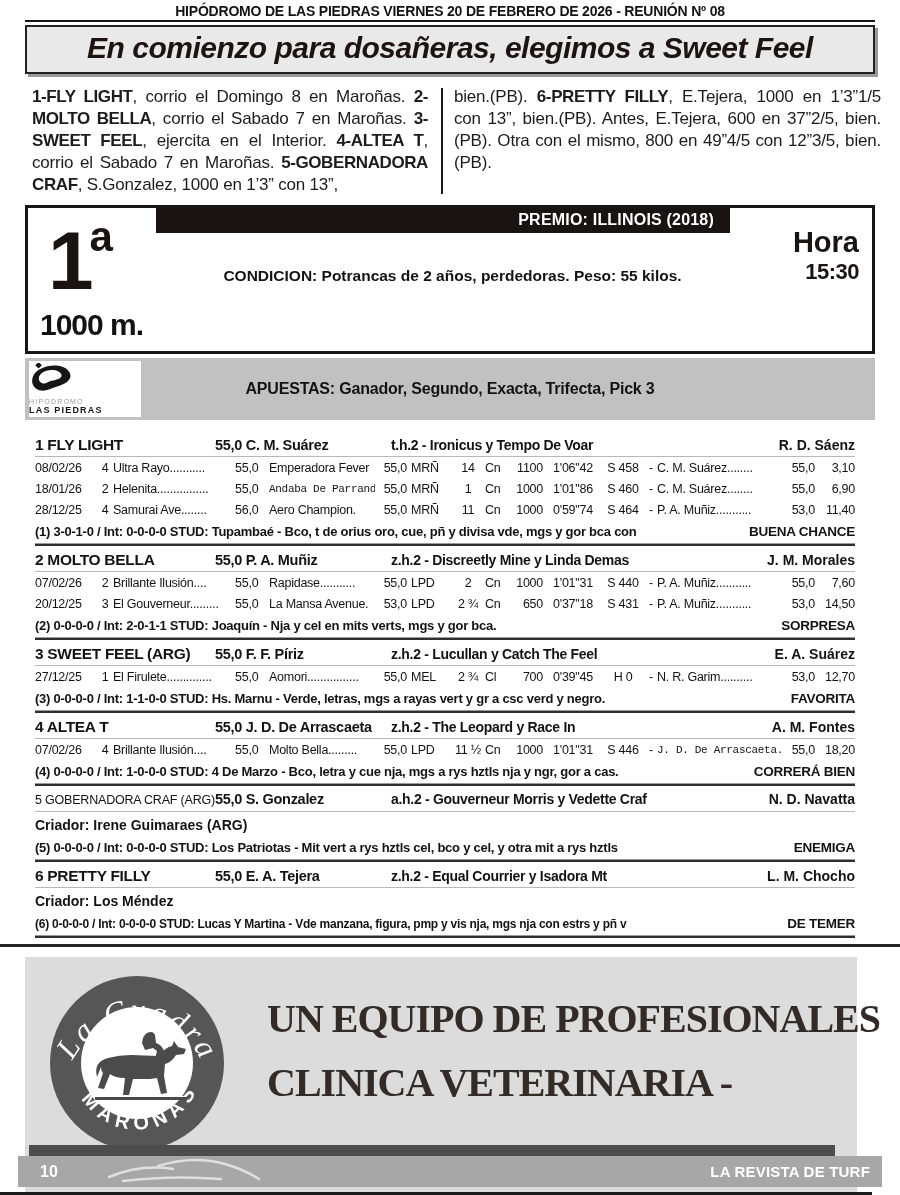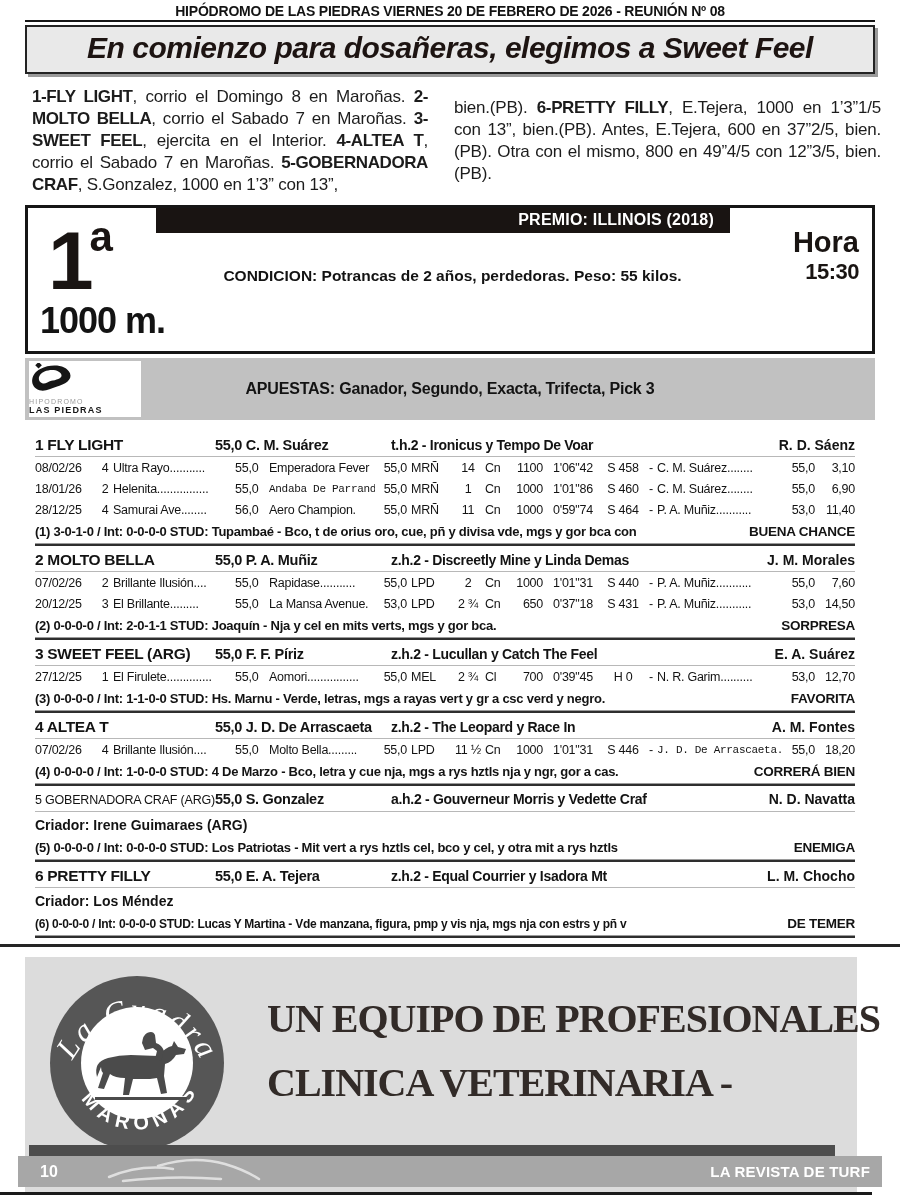--- a/index.html
+++ b/index.html
@@ -13,42 +13,42 @@
   .top-header { text-align:center; font-weight:bold; font-size:14px; letter-spacing:-.2px; padding-top:3px; }
   .hairline { border-top:2px solid #161616; margin:1px 25px 0; }
   .headline-box {
     margin:3px 25px 0; border:2px solid #232323; background:#e9e9e9;
     box-shadow:3px 3px 0 #9a9a9a; text-align:center;
     font-size:30px; font-weight:bold; font-style:italic; letter-spacing:-.5px;
     padding:4px 6px 7px; color:#1d1412;
   }
 
   
-  .article { display:flex; margin:12px 19px 0 32px;align-items:center; }
+  .article { display:flex; margin:12px 19px 0 32px; }
   .article-col { text-align:justify; font-size:17px; line-height:22px; letter-spacing:-.2px; color:#1c1c1c; }
   .article-col .b { font-weight:bold; letter-spacing:-.4px; }
   .col1 { width:396px; }
   .col2 { flex:1; }
   .article-divider { border-left:2px solid #161616; margin:2px 11px 2px 13px; }
 
   
   .race-box { margin:9px 25px 0; border:3px solid #161616; height:149px; position:relative; }
   .premio-bar {
     position:absolute; top:0; left:128px; right:142px; background:#191412; color:#fff;
     font-weight:bold; font-size:16px; text-align:right; padding:3px 16px 4px; letter-spacing:.2px;
   }
   .race-num { position:absolute; left:20px; top:8px; font-weight:bold; line-height:1; color:#191412; }
   .race-num .n { font-size:82px; letter-spacing:-4px; }
   .race-num .a { font-size:42px; vertical-align:38px; letter-spacing:0; }
   .hora { position:absolute; right:13px; top:20px; text-align:right; font-weight:bold; color:#191412; }
   .hora .hl { font-size:29px; line-height:28px; }
   .hora .hv { font-size:22px; line-height:32px; letter-spacing:-.5px; }
   .condicion { position:absolute; top:59px; left:165px; right:160px; text-align:center; font-weight:bold; font-size:15.5px; }
   .dist-row { position:absolute; left:12px; right:8px; bottom:9px; display:flex; align-items:center; }
-  .race-dist { width:143px; font-size:36px; font-weight:bold; letter-spacing:-1px; }
+  .race-dist { width:143px; font-size:30px; font-weight:bold; letter-spacing:-1px; }
   .race-bolsa { flex:1; font-size:13.2px; font-weight:bold; line-height:1.4; letter-spacing:-.25px; }
 
   
   .apuestas-bar { margin:4px 25px 0; background:#c1c1c1; height:62px; position:relative; display:flex; align-items:center; }
   .lp-logo {
     position:absolute; left:4px; top:3px; width:112px; height:56px; background:#fff;
     display:flex; flex-direction:column; justify-content:center;
   }
   .lp-logo svg { display:block; }
   .lp-t1 { font-size:7px; color:#9b9b9b; letter-spacing:1.2px; line-height:7px; margin-top:1px; }
@@ -240,21 +240,21 @@
         <span class="cell c-time">1'01"31</span>
         <span class="cell c-cond">S 440</span>
         <span class="cell c-dash">-</span>
         <span class="cell c-jockey">P. A. Muñiz...........</span>
         <span class="cell c-w3">55,0</span>
         <span class="cell c-odds">7,60</span>
       </div>
       <div class="pp-row">
         <span class="cell c-date">20/12/25</span>
         <span class="cell c-pos">3</span>
-        <span class="cell c-rival">El Brillante.........</span>
+        <span class="cell c-rival">El Gouverneur.........</span>
         <span class="cell c-w1">55,0</span>
         <span class="cell c-second">La Mansa Avenue.</span>
         <span class="cell c-w2">53,0</span>
         <span class="cell c-track">LPD</span>
         <span class="cell c-margin">2 ¾</span>
         <span class="cell c-surf">Cn</span>
         <span class="cell c-dist">650</span>
         <span class="cell c-time">0'37"18</span>
         <span class="cell c-cond">S 431</span>
         <span class="cell c-dash">-</span>

